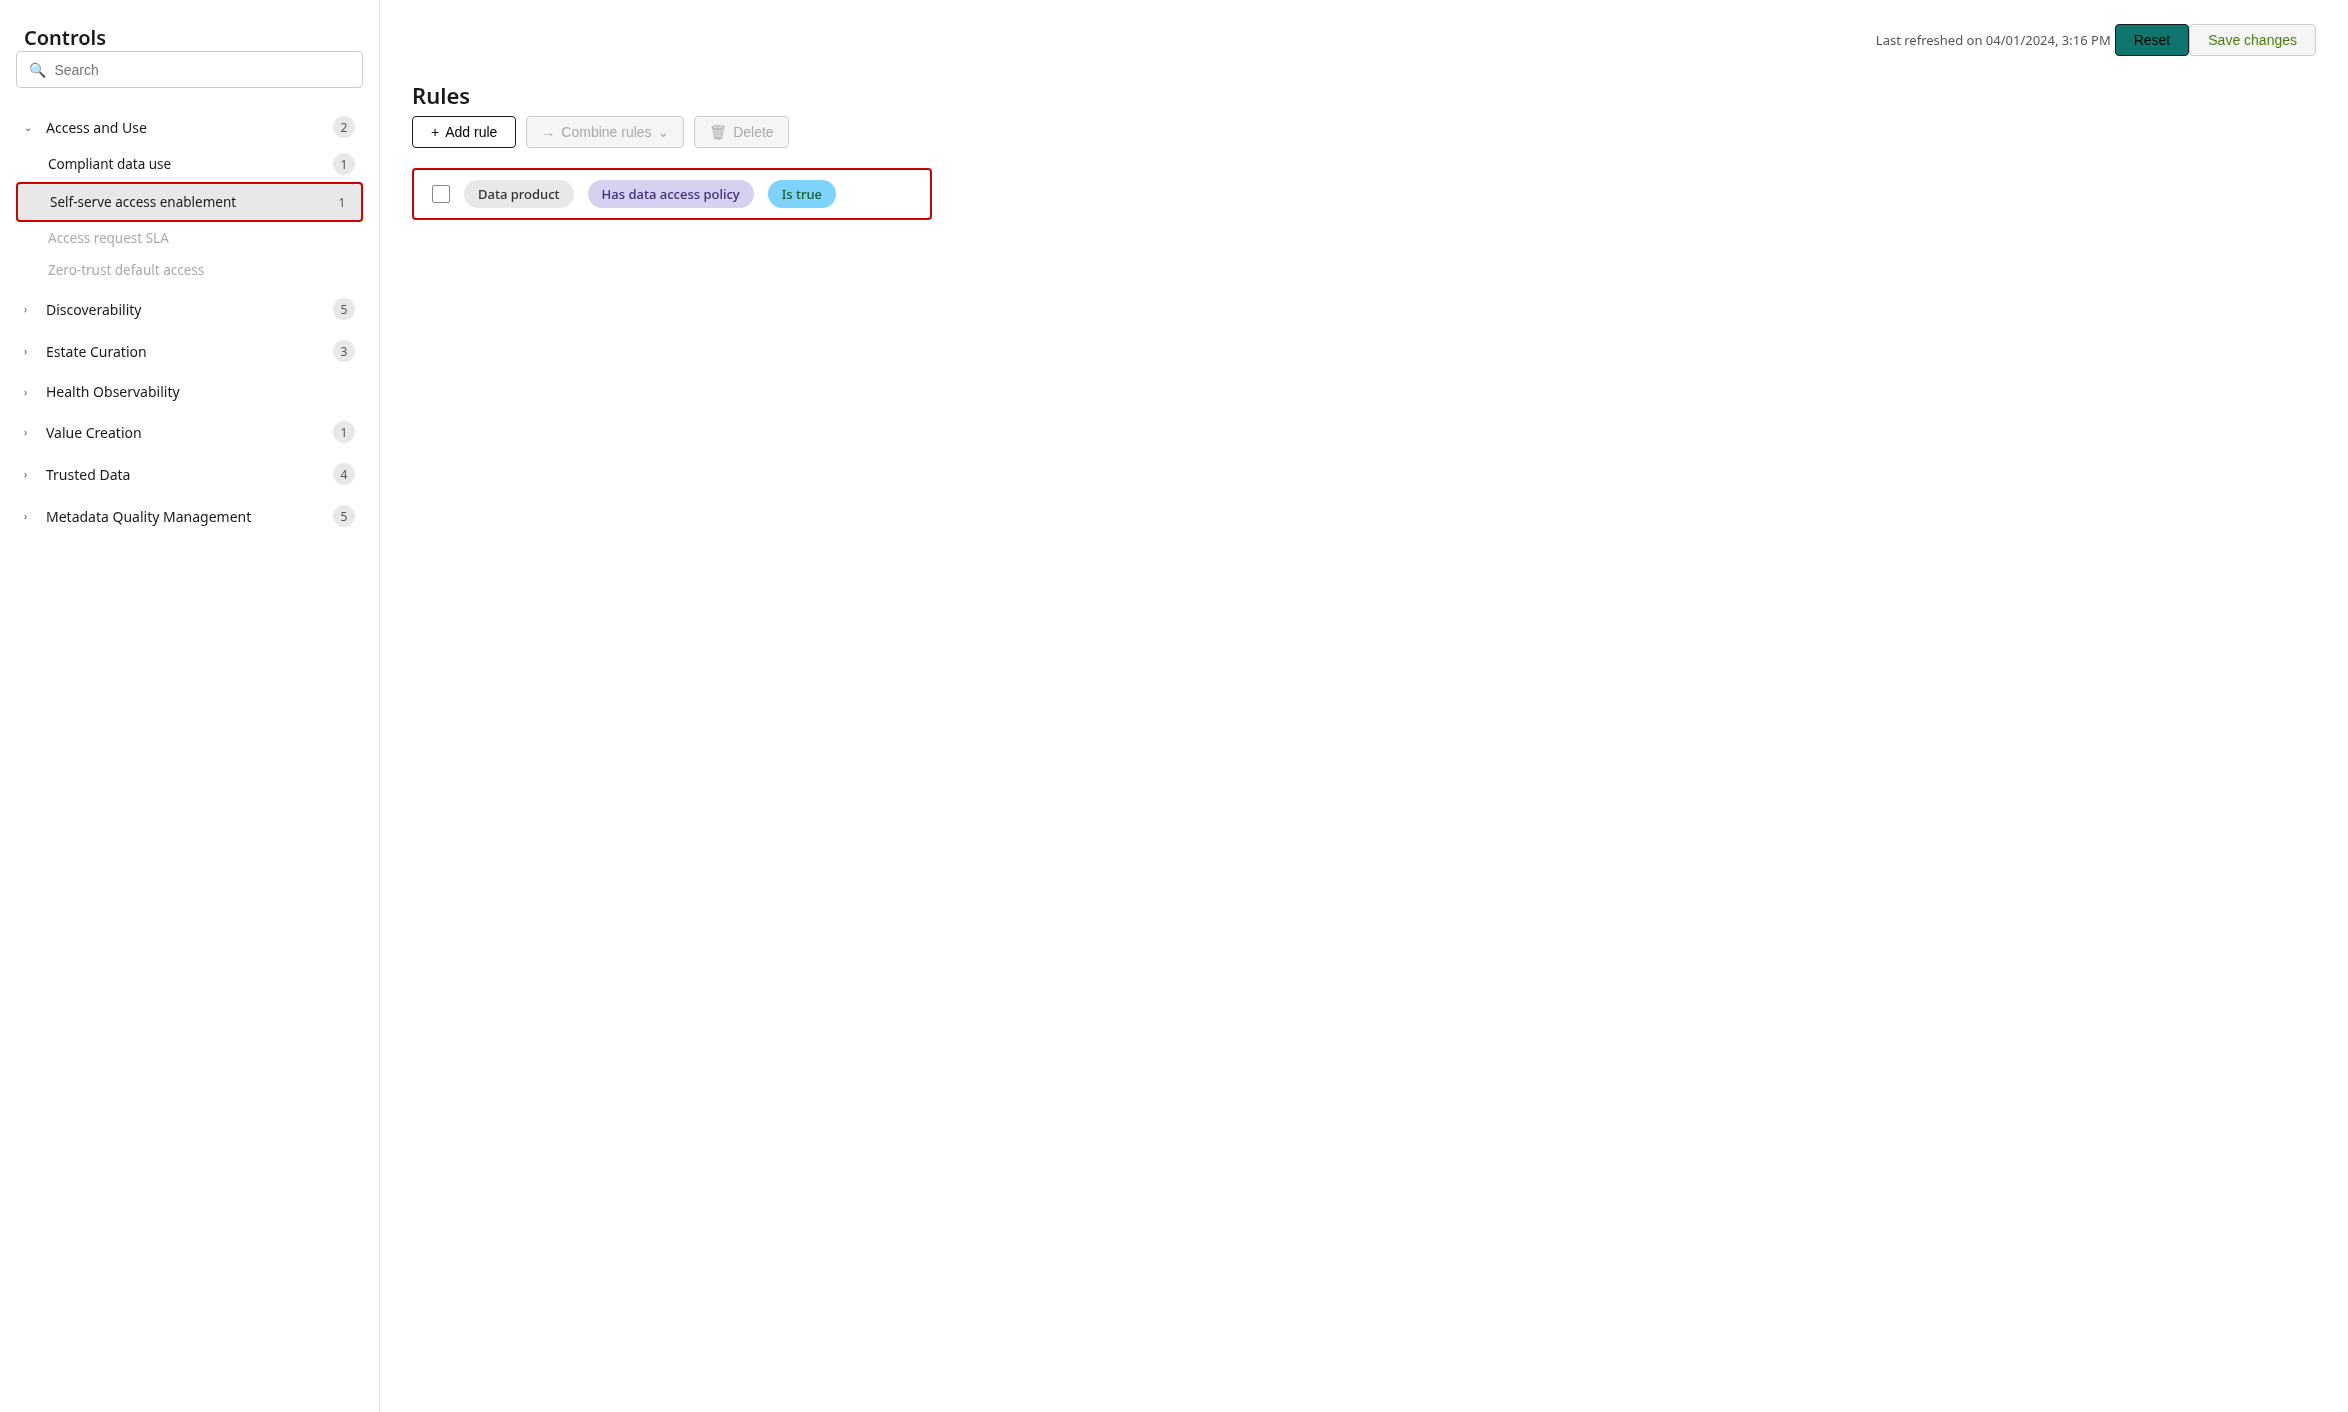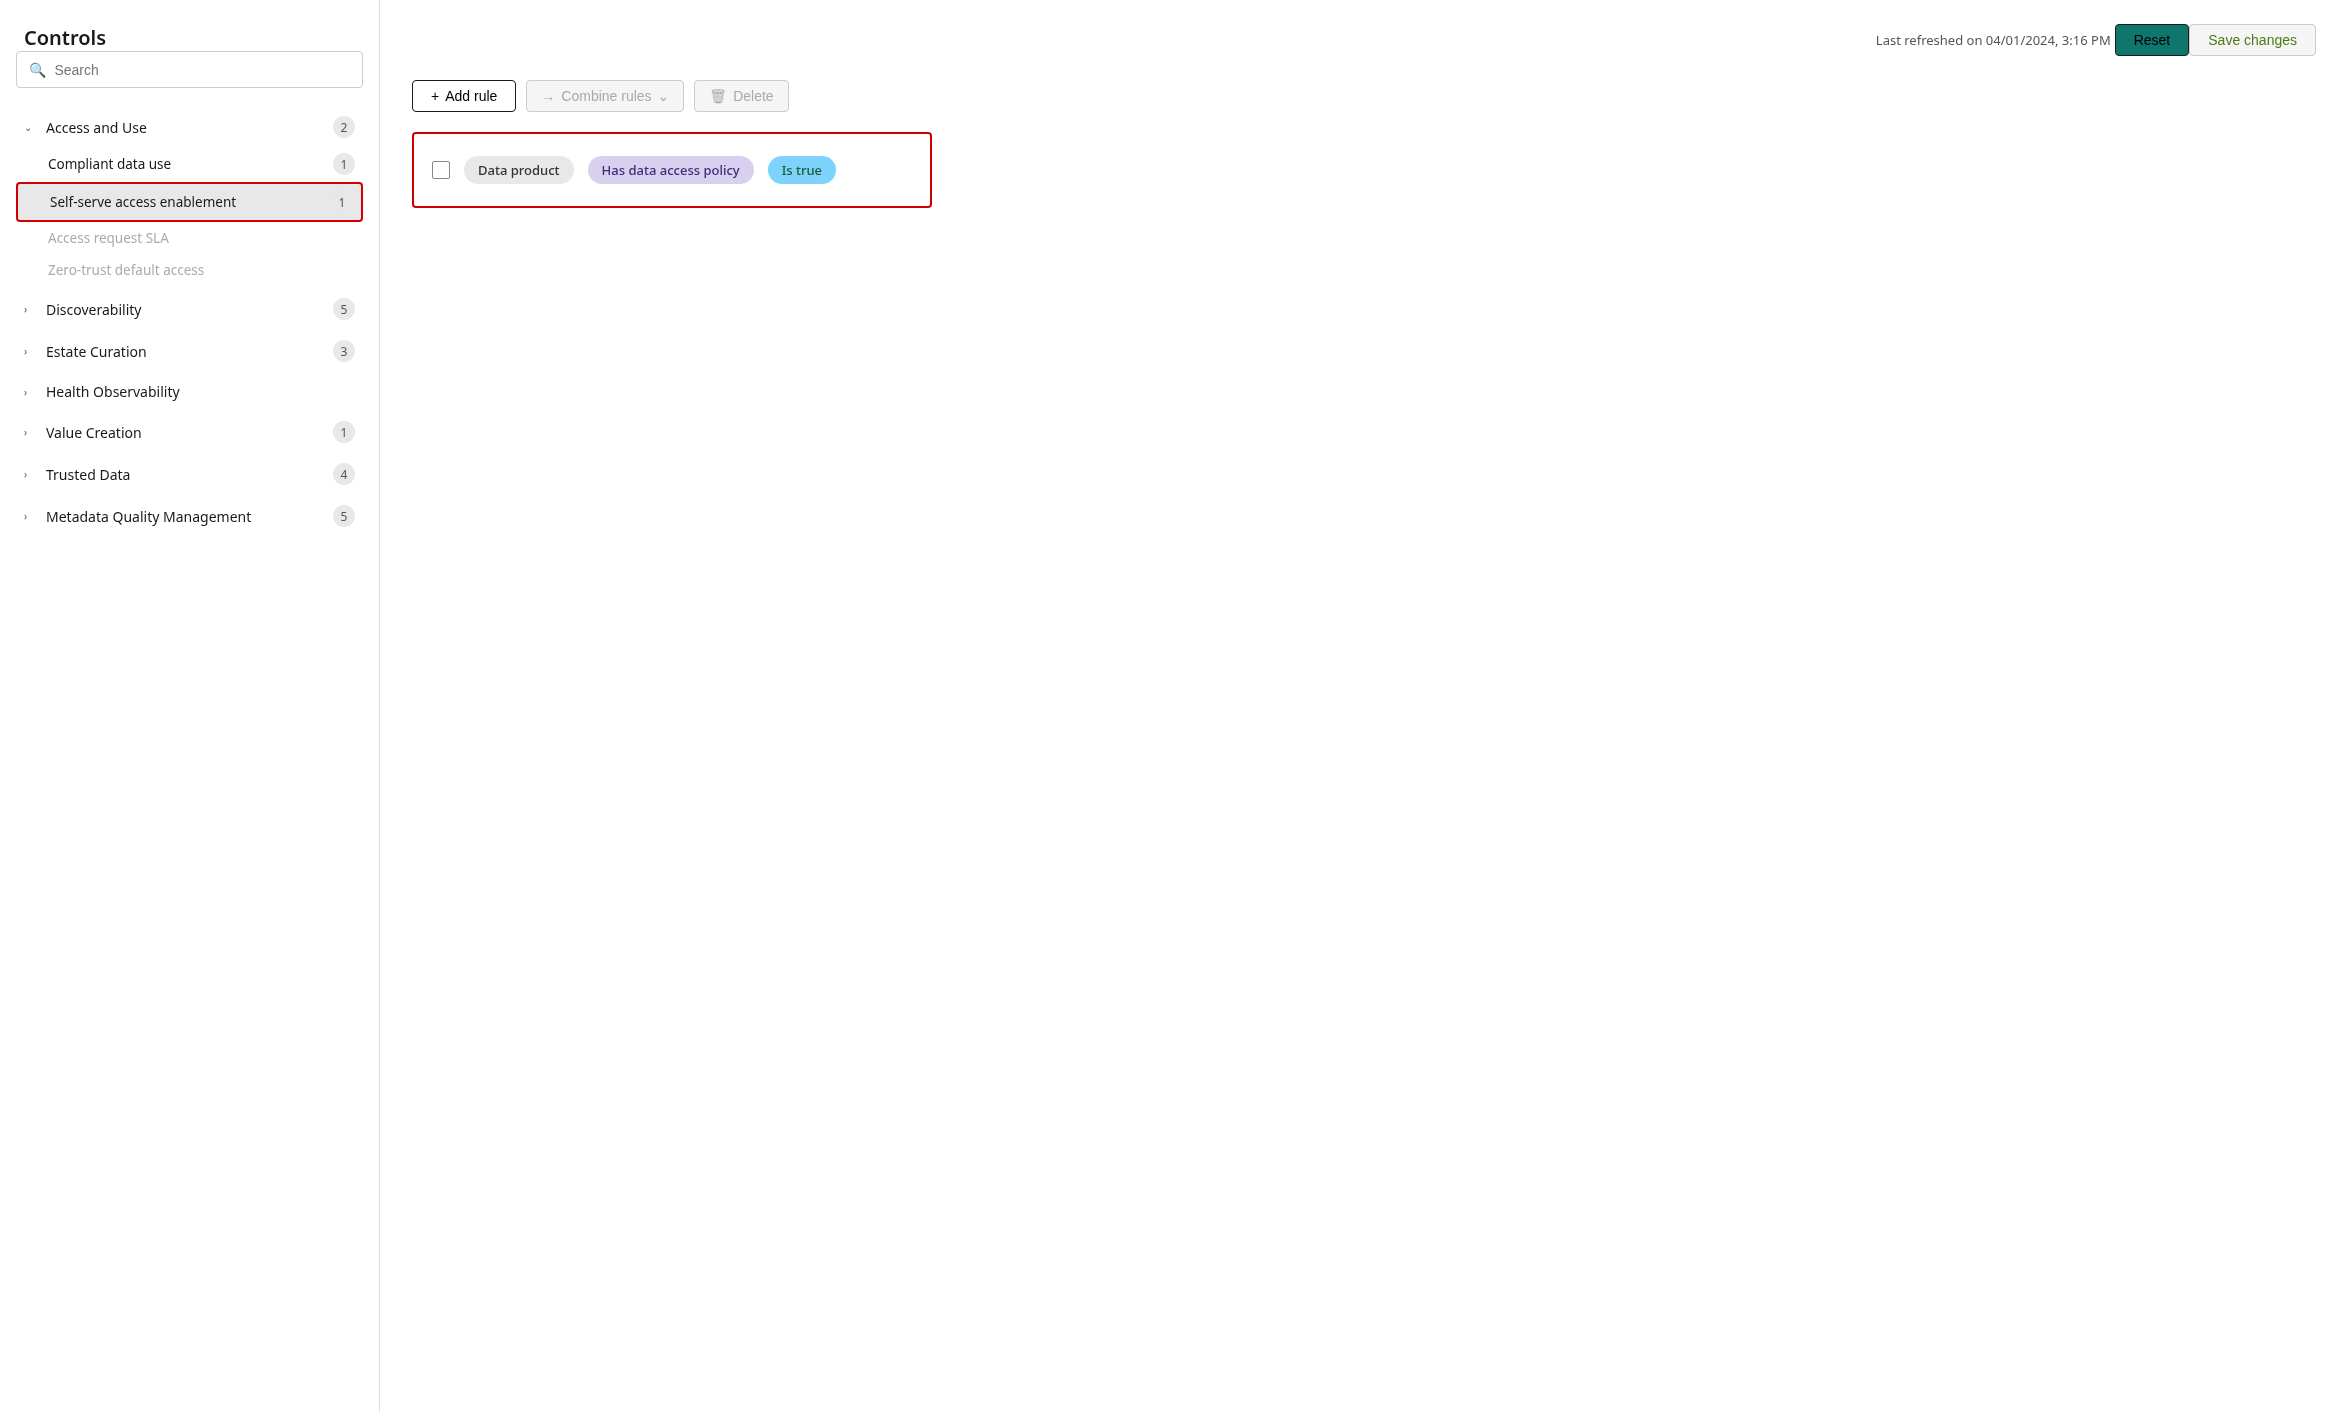--- a/index.html
+++ b/index.html
@@ -226,21 +226,21 @@
     }
     .rules-list {
       display: flex;
       flex-direction: column;
       gap: 8px;
     }
     .rule-row {
       display: flex;
       align-items: center;
       gap: 14px;
-      padding: 22px 18px;
+      padding: 10px 18px;
       border: 2px solid #cc0000;
       border-radius: 4px;
       background: #fff;
       width: fit-content;
       min-width: 520px;
     }
     .rule-checkbox {
       width: 18px;
       height: 18px;
       border: 1.5px solid #888;
@@ -373,20 +373,21 @@
 
     <div class="content">
 
       <div class="content-topbar">
         <span class="last-refreshed">Last refreshed on 04/01/2024, 3:16 PM</span>
         <button class="reset-btn">Reset</button>
         <button class="save-changes-btn">Save changes</button>
       </div>
 
       <div class="rules-section">
+        <h2>Rules</h2>
 
         <div class="rules-toolbar">
           <button class="add-rule-btn">
             <span>+</span>
             <span>Add rule</span>
           </button>
           <button class="combine-rules-btn">
             <span>→</span>
             <span>Combine rules</span>
             <span>⌄</span>

